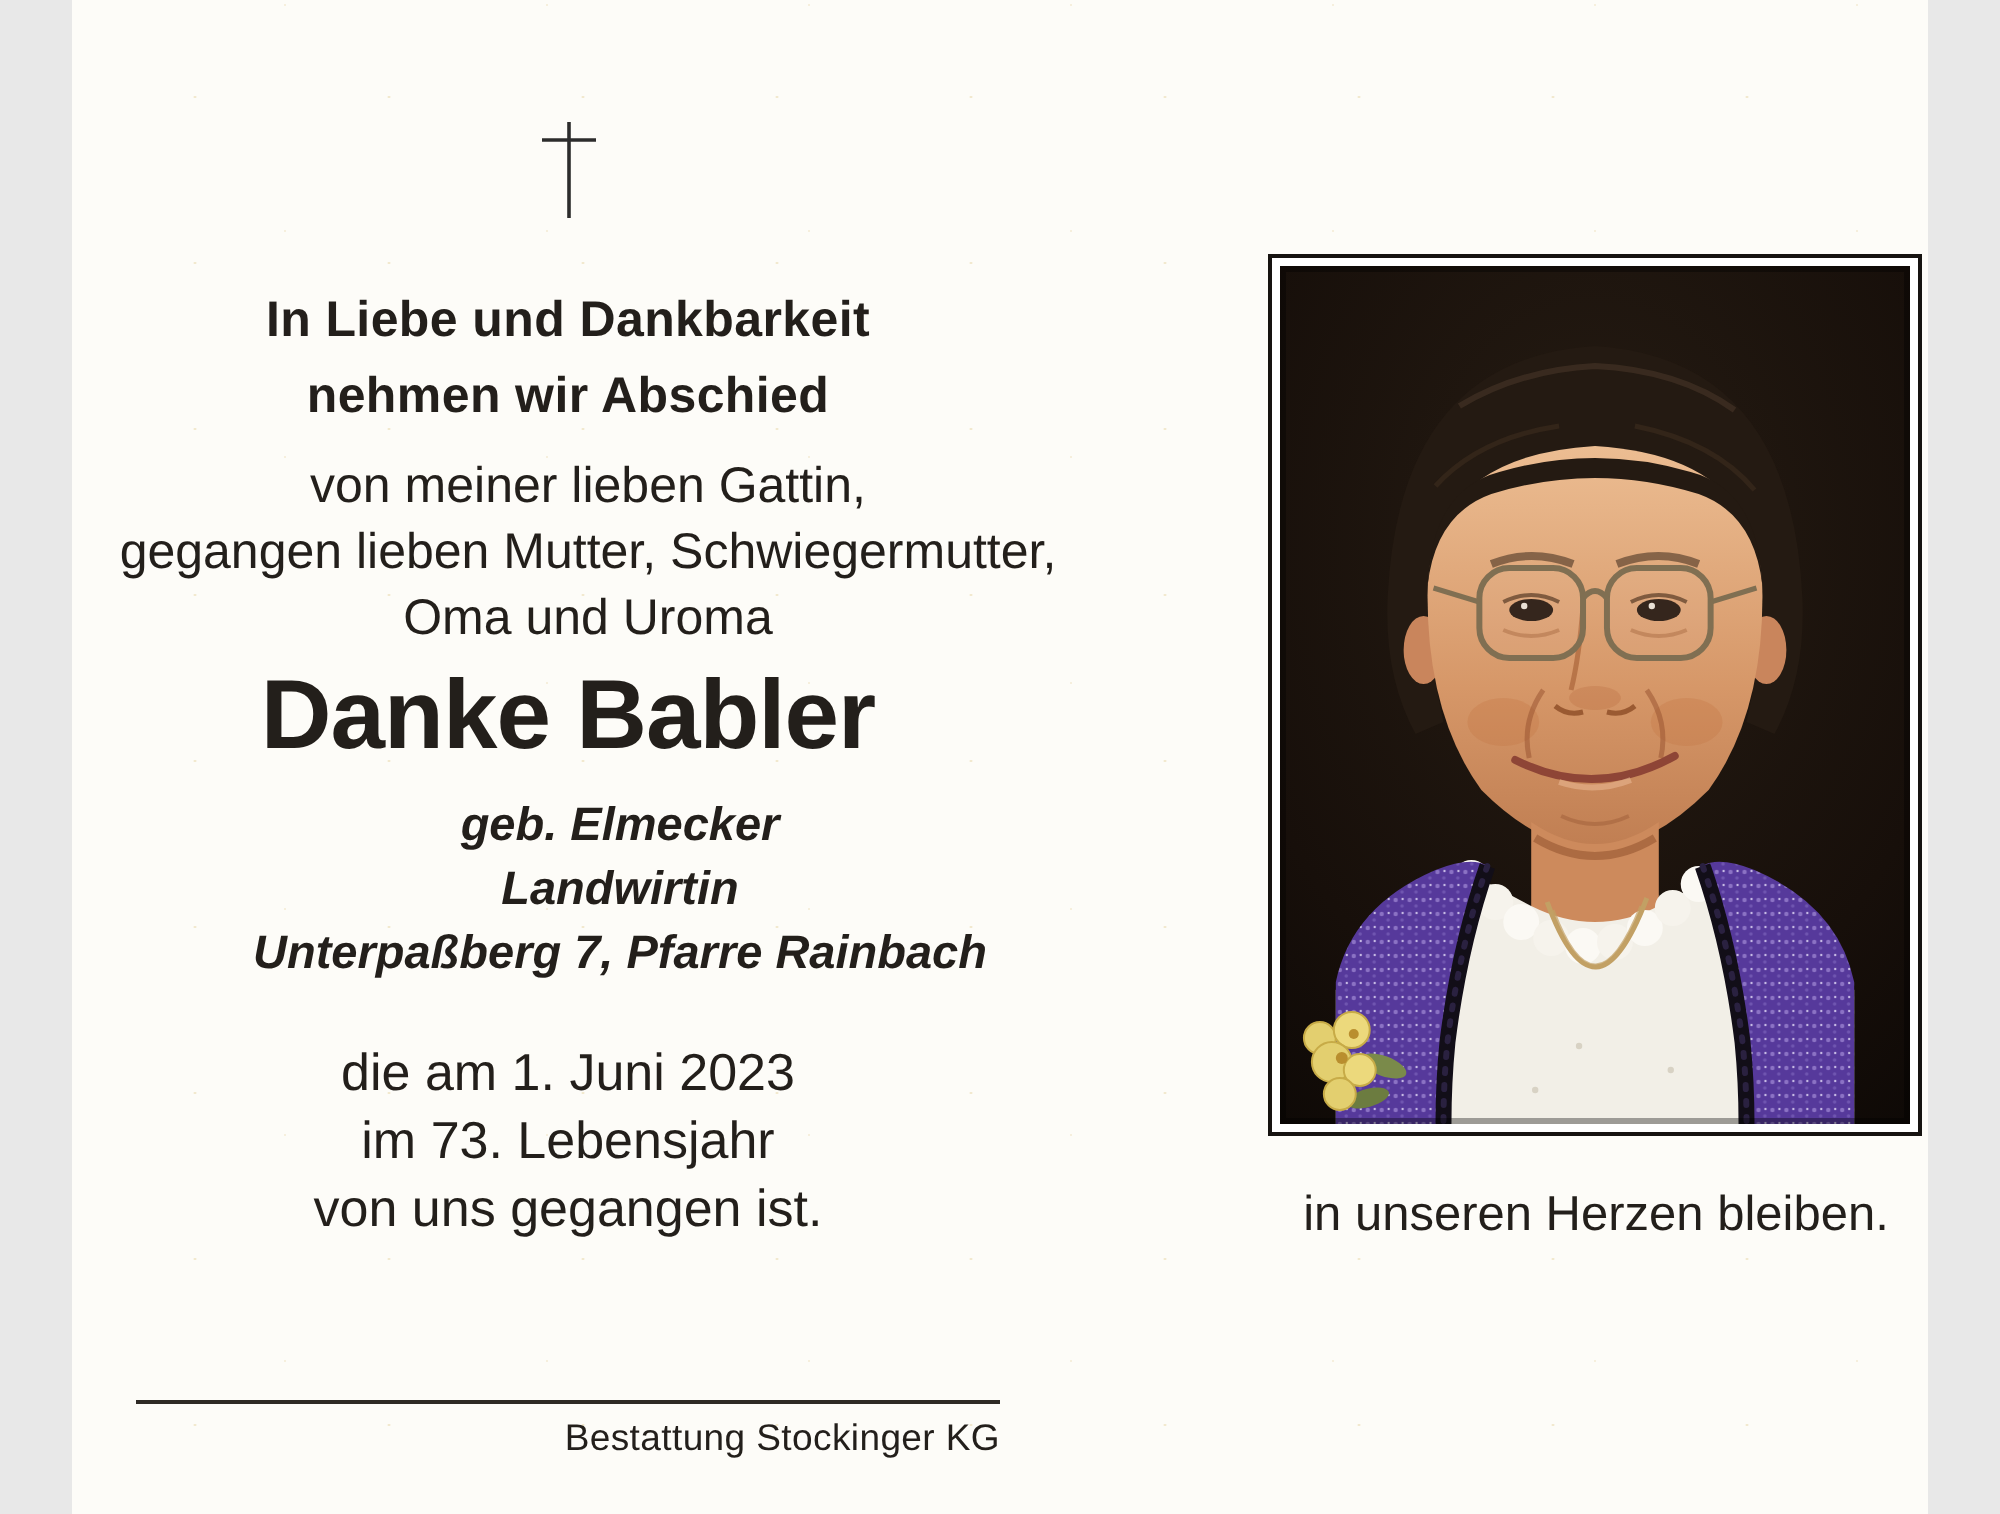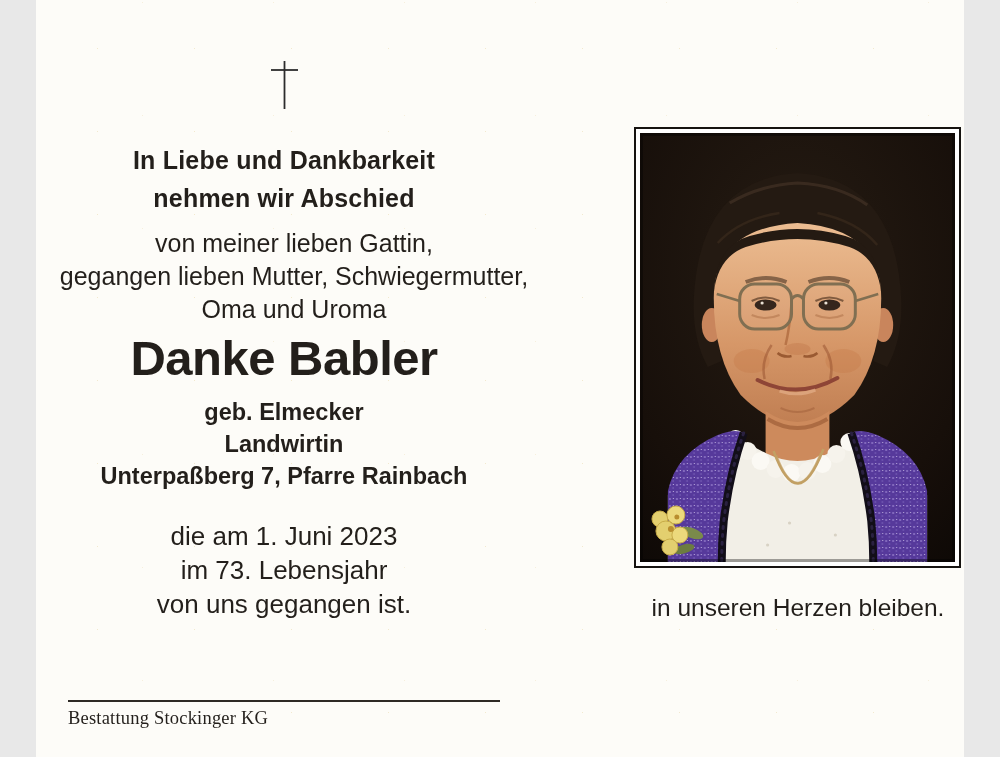--- a/index.html
+++ b/index.html
@@ -18,31 +18,30 @@
     overflow:hidden;
   }
   .abs { position:absolute; }
   .col-left { left:0; width:496px; text-align:center; }
 
   .cross-wrap { left:220px; top:59px; width:57px; height:52px; }
 
   .intro   { top:141px; font-size:25px; font-weight:bold; line-height:38px; letter-spacing:0.2px; }
   .relation{ top:227px; font-size:25px; line-height:33px;padding-left:10px; }
   .name    { top:331px; font-size:49px; font-weight:bold; line-height:54px; letter-spacing:-0.5px; }
-  .details { top:396px; font-size:23.5px; font-weight:bold; line-height:32px; }
+  .details { top:396px; font-size:23.5px; font-weight:bold; font-style:italic; line-height:32px;margin-left:26px; }
   .passing { top:519px; font-size:26px; line-height:34px; }
 
   .funeral {
     left:32px; top:700px; width:432px;
     border-top:2px solid #2e2a25;
     padding-top:6px;
-    text-align:left;
+    text-align:right;
     font-size:18.5px;
     letter-spacing:0.2px;
-    font-family:Liberation Serif, serif;
   }
 
   .photo-frame {
     left:598px; top:127px; width:327px; height:441px;
     box-sizing:border-box;
     border:2.5px solid #161310;
     background:#ffffff;
     padding:4px;
   }
   .photo-frame svg { display:block; width:100%; height:100%; }

